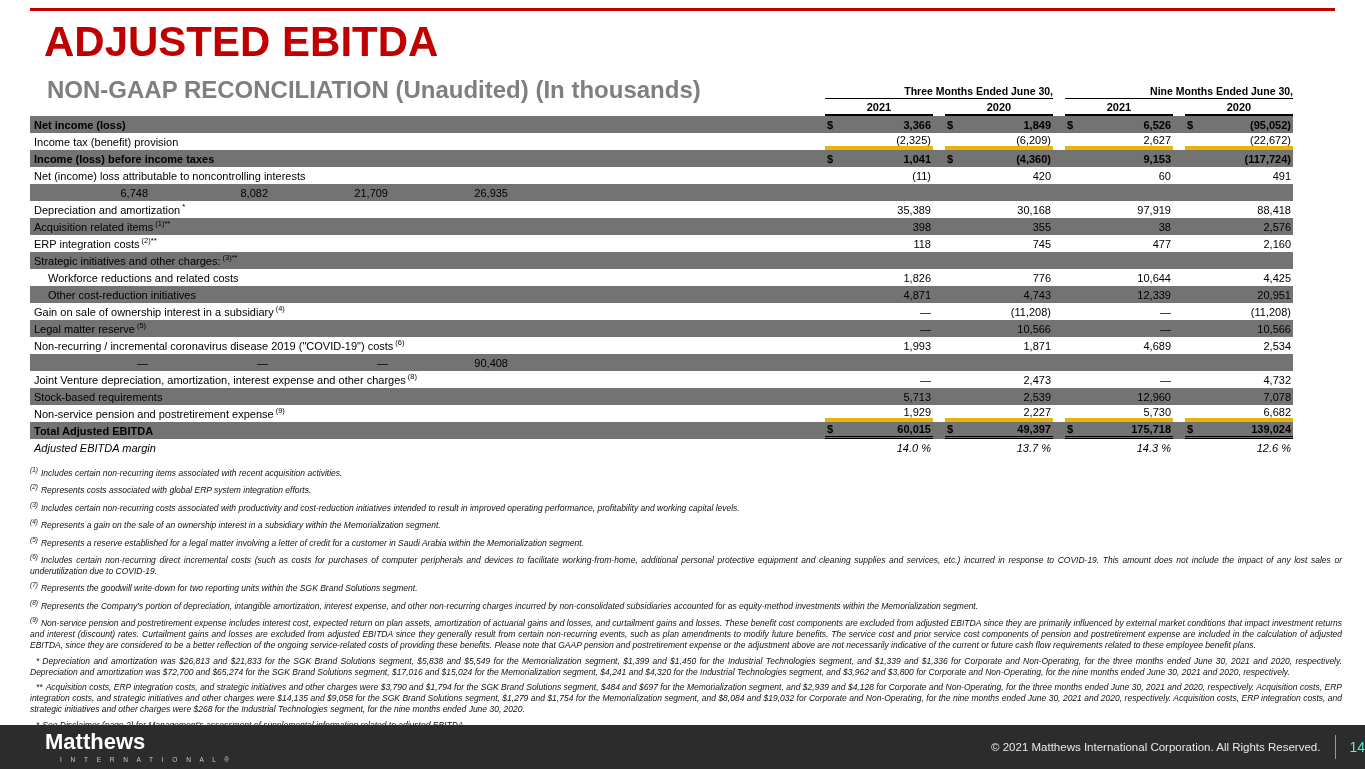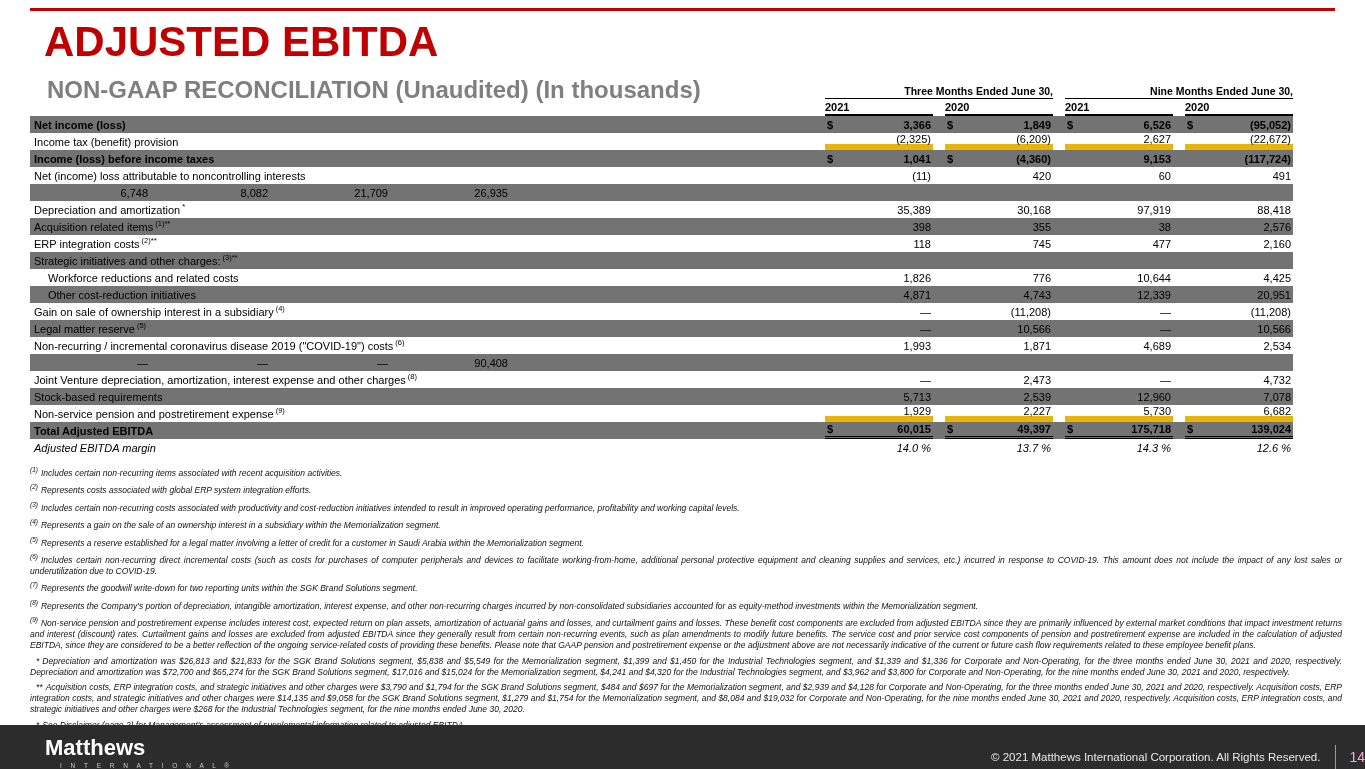--- a/index.html
+++ b/index.html
@@ -9,53 +9,53 @@
   .title{position:absolute;left:44px;top:18px;font-size:42px;font-weight:bold;color:#c00000;letter-spacing:0;}
   .subtitle{position:absolute;left:47px;top:76px;font-size:24px;font-weight:bold;color:#7f7f7f;}
 
   
   .tbl{position:absolute;left:30px;top:85px;width:1263px;}
   .thead,.thead2,.trow{display:flex;align-items:stretch;}
   .sp{flex:1;}
   .grp{width:228px;text-align:right;font-weight:bold;font-size:10.5px;border-bottom:1px solid #000;padding-bottom:1px;}
   .grp.g2{margin-left:12px;}
   .thead2{margin-top:1px;}
-  .yr{width:108px;text-align:left;font-weight:bold;font-size:11px;border-bottom:2px solid #000;padding:1px 0 1px 0;box-sizing:border-box;}
+  .yr{width:108px;text-align:center;font-weight:bold;font-size:11px;border-bottom:2px solid #000;padding:1px 0 1px 0;box-sizing:border-box;}
   .yr + .yr{margin-left:12px;}
   .trow{height:17px;font-size:11px;}
   .lbl{flex:1;display:flex;align-items:center;padding-left:4px;white-space:nowrap;overflow:hidden;}
   .lbl sup{font-size:7.5px;position:relative;top:-3px;margin-left:2px;}
   .indent .lbl{padding-left:18px;}
   .cell{width:108px;margin-left:12px;display:flex;justify-content:space-between;align-items:center;
         padding:0 2px;box-sizing:border-box;}
   .cell .n{text-align:right;flex:1;}
   .shade{background:#737373;}
   .bold{font-weight:bold;}
-  .ub .cell{border-bottom:6px solid #eab308;}
+  .ub .cell{border-bottom:4px solid #eab308;}
   .dub .cell{border-bottom:3px double #000;}
   .italic{font-style:italic;}
 
   
   .fnotes{position:absolute;left:30px;top:466px;width:1312px;font-size:8.5px;font-style:italic;
           color:#111;text-align:justify;line-height:1.3;}
   .fn{margin:0 0 4.5px 0;}
   .fn sup{font-size:6.5px;margin-right:3px;}
   .fn .star{margin-right:3px;font-style:italic;}
   .fn.starfn{text-indent:6px;}
 
   
   .footer{position:absolute;left:0;bottom:0;width:1365px;height:44px;background:#2c2c2c;
-          display:flex;align-items:flex-end;}
+          display:flex;align-items:center;}
   .logo{margin-left:45px;display:flex;flex-direction:column;}
   .logo-main{color:#fff;font-size:22px;font-weight:bold;line-height:1;}
   .logo-sub{color:#c9c9c9;font-size:6.5px;letter-spacing:3.5px;margin-top:3px;margin-left:15px;}
   .foot-right{margin-left:auto;display:flex;align-items:center;}
   .copyright{color:#e8e8e8;font-size:11.5px;}
   .vdiv{width:1px;height:24px;background:#9a9a9a;margin:0 13px 0 15px;}
-  .pagenum{color:#f9a8d4;font-size:14px;}
+  .pagenum{color:#5eead4;font-size:14px;}
 </style>
 </head>
 <body>
 
 <div class="slide">
   <div class="accent-line"></div>
   <div class="title">ADJUSTED EBITDA</div>
   <div class="subtitle">NON-GAAP RECONCILIATION (Unaudited) (In thousands)</div>
 
   <div class="tbl">

